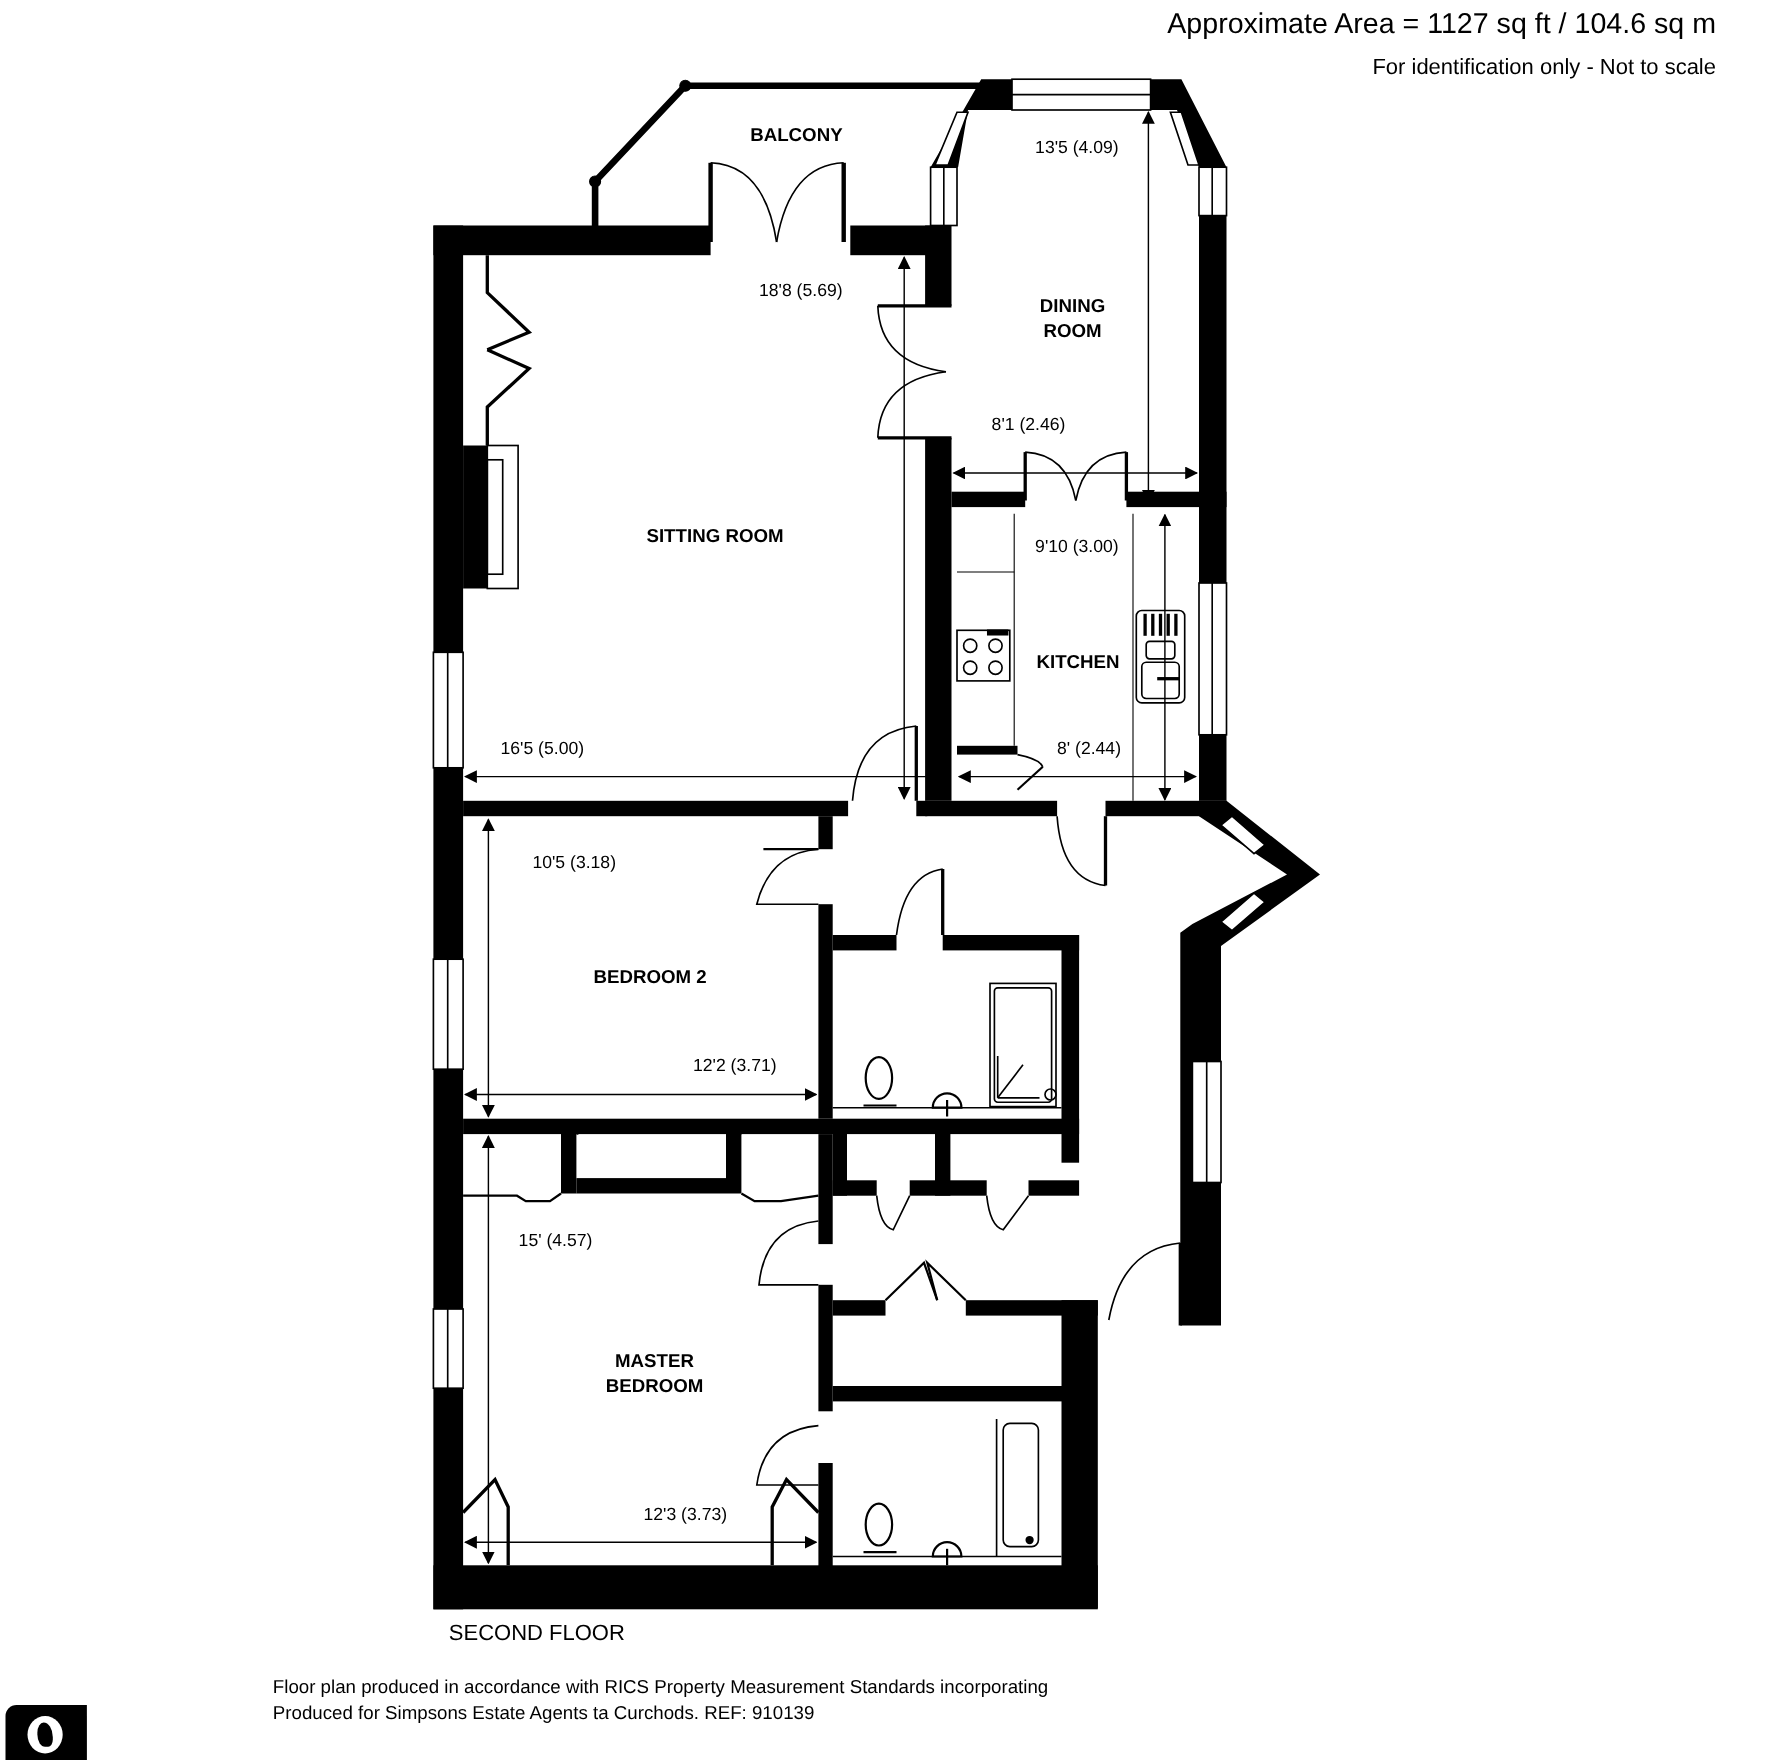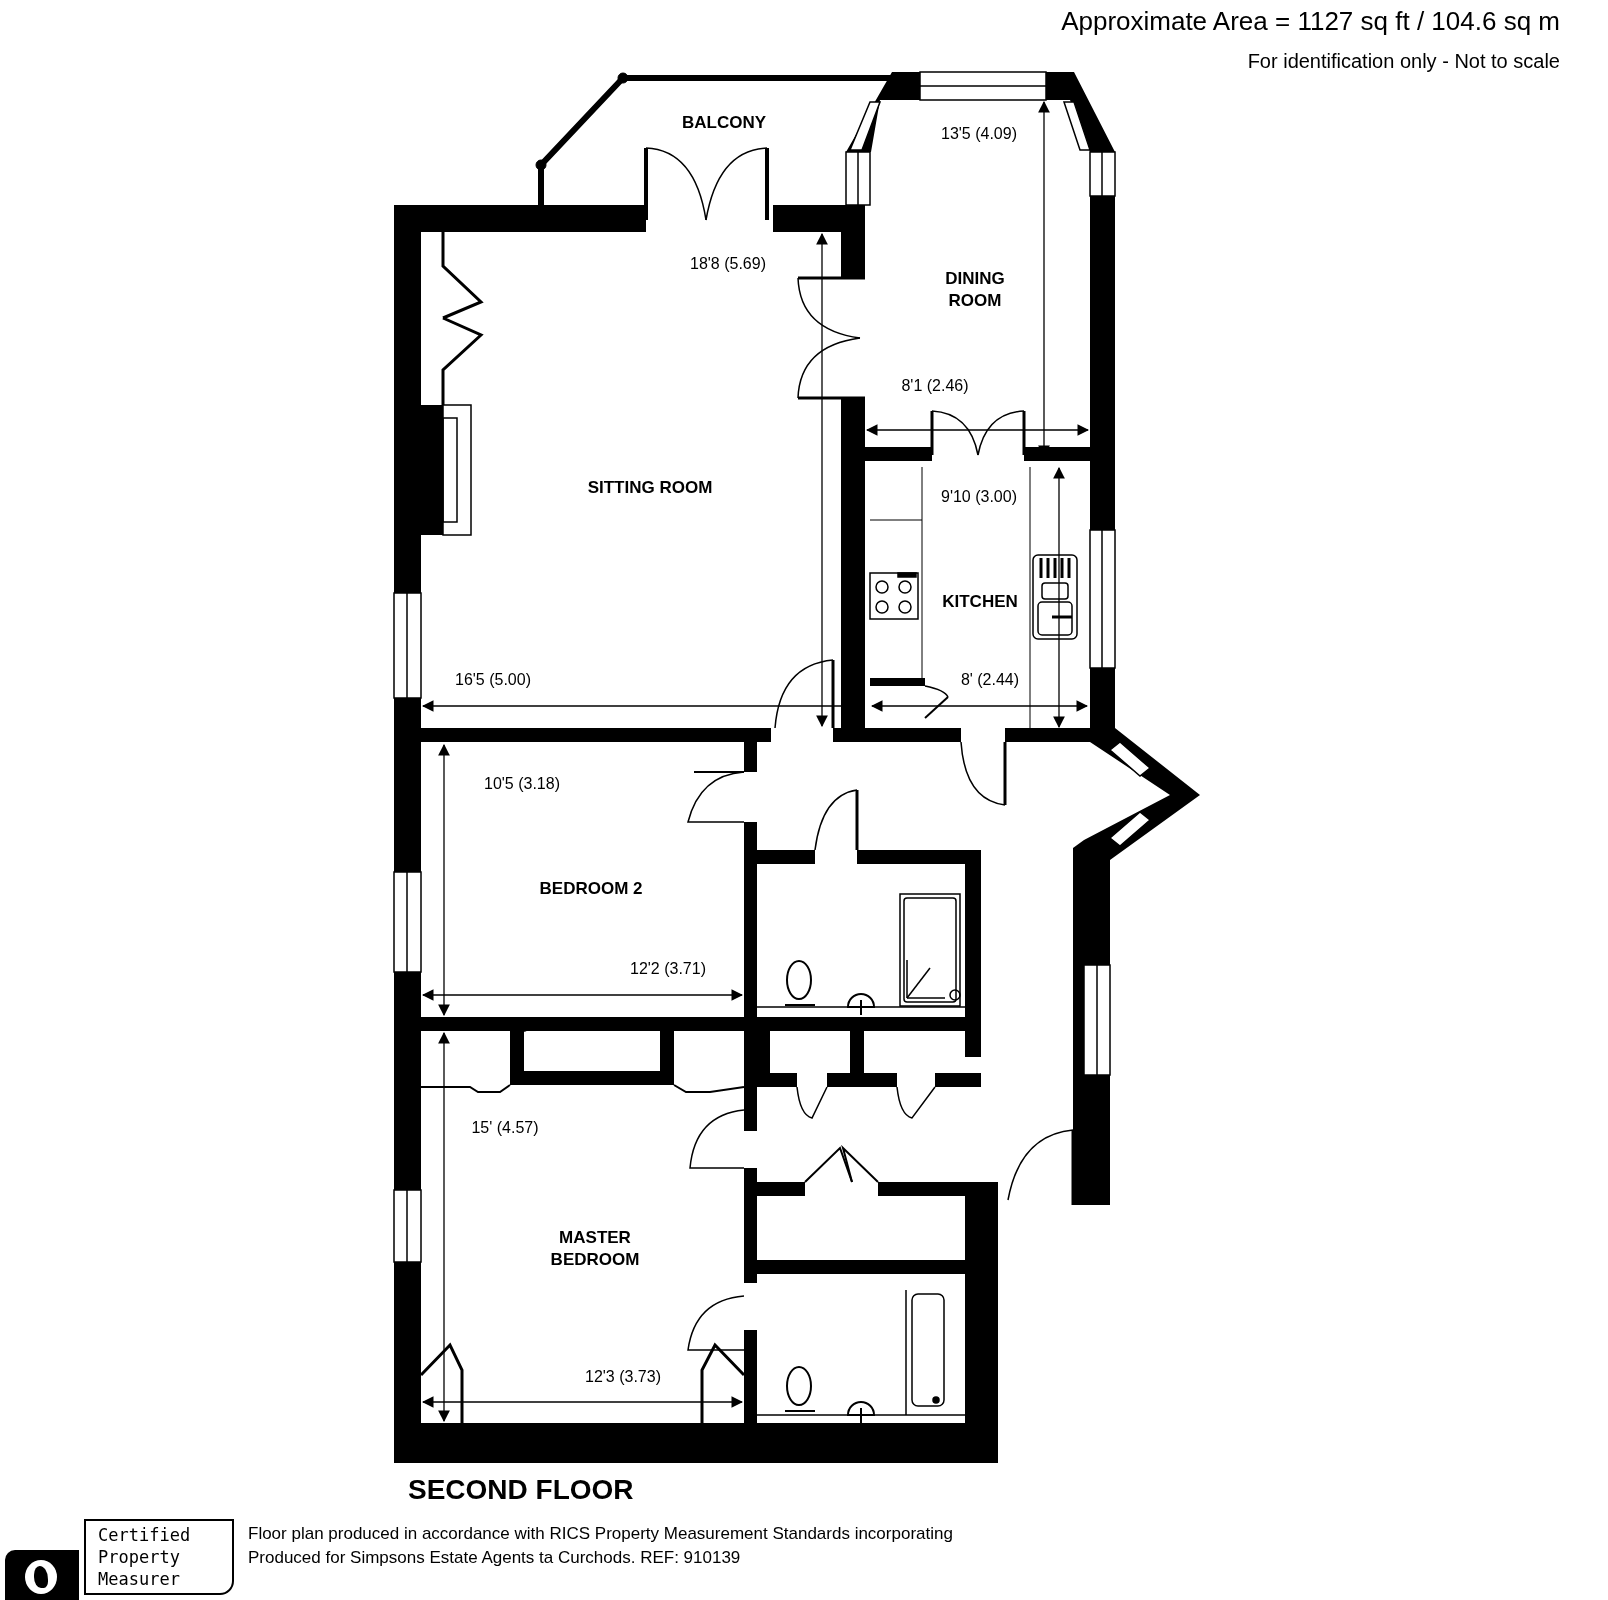--- a/index.html
+++ b/index.html
@@ -3,21 +3,21 @@
 <meta charset="utf-8">
 <style>
   html, body { margin: 0; padding: 0; background: #ffffff; }
   body { width: 1608px; height: 1600px; position: relative; overflow: hidden;
          font-family: "Liberation Sans", sans-serif; color: #000; }
   .area-title { position: absolute; right: 48px; top: 6px; font-size: 26px; white-space: nowrap; }
   .area-sub { position: absolute; right: 48px; top: 50px; font-size: 20px; white-space: nowrap; }
   svg.plan { position: absolute; left: 0; top: 0; }
   .room-label { font-family: "Liberation Sans", sans-serif; font-weight: bold; font-size: 17px; }
   .dim-label { font-family: "Liberation Sans", sans-serif; font-size: 16px; }
-  .floor-title { position: absolute; left: 408px; top: 1474px; font-size: 28px; font-weight: bold; text-align: right; }
+  .floor-title { position: absolute; left: 408px; top: 1474px; font-size: 20px; font-weight: normal; text-align: right; }
   .rics { position: absolute; left: 5px; top: 1519px; width: 227px; height: 74px; }
   .rics-logo { position: absolute; left: 0; top: 0; width: 74px; height: 74px; background: #000;
                border-radius: 10px 0 0 0; color: #fff; margin-top: 31px; }
   .rics-logo .crest { position: absolute; left: 20px; top: 10px; width: 32px; height: 34px;
                       border-radius: 50%; background: #fff; }
   .rics-logo .crest::after { content: ""; position: absolute; left: 9px; top: 6px; width: 14px; height: 22px;
                       background: #000; border-radius: 40% 60% 30% 50%; }
   .rics-logo .rics-text { position: absolute; left: 6px; bottom: 6px; font-weight: bold; font-size: 18px;
                       font-family: "Liberation Serif", serif; letter-spacing: -0.5px; }
   .rics-badge { position: absolute; left: 79px; top: 0; width: 146px; height: 72px; border: 2px solid #000;
@@ -291,23 +291,18 @@
   <text class="dim-label" x="623" y="1382" text-anchor="middle">12'3 (3.73)</text>
 </svg>
 
 <div class="floor-title">SECOND FLOOR</div>
 
 <div class="rics">
   <div class="rics-logo">
     <div class="crest"></div>
     <div class="rics-text">RICS</div>
   </div>
-  <div class="rics-badge">
-    <span class="l1">Certified</span>
-    <span>Property</span>
-    <span>Measurer</span>
-  </div>
 </div>
 
 <div class="footer-text">
   <div>Floor plan produced in accordance with RICS Property Measurement Standards incorporating</div>
   <div>Produced for Simpsons Estate Agents ta Curchods.   REF:  910139</div>
 </div>
 
 </body></html>

